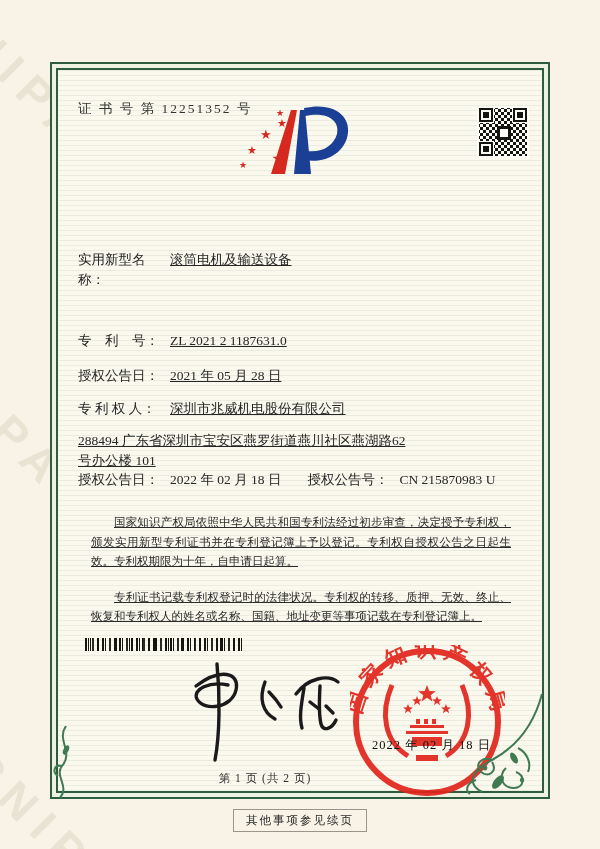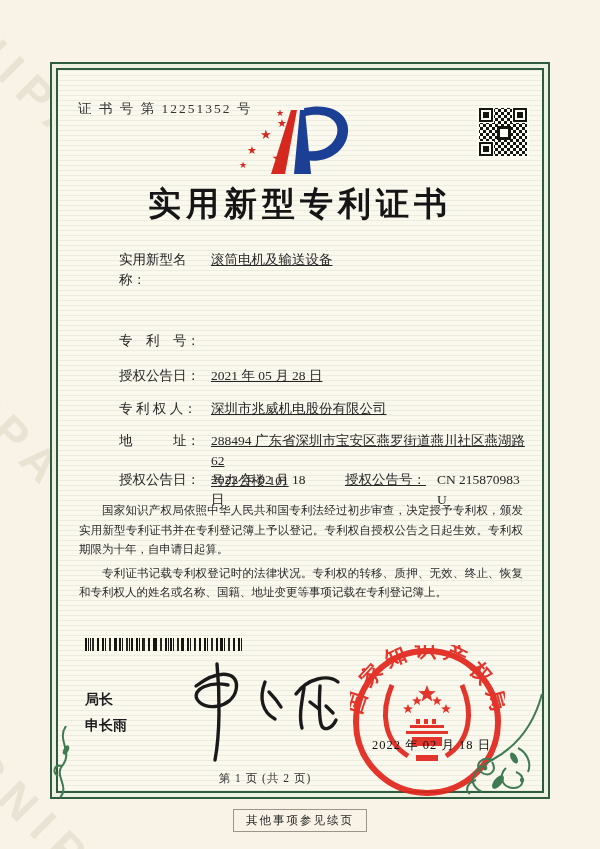--- a/index.html
+++ b/index.html
@@ -27,27 +27,27 @@
       rgba(120,160,125,0.13) 0 1px, rgba(0,0,0,0) 1px 5px);
   }
   .certno{position:absolute;left:78px;top:100px;font-size:13.5px;letter-spacing:2px;color:#333;}
   .logo{position:absolute;left:233px;top:100px;}
   .qr{position:absolute;left:477px;top:106px;}
   .title{
     position:absolute;left:0;top:182px;width:600px;text-align:center;
     font-size:33px;font-weight:700;letter-spacing:5px;color:#151515;
   }
   .frow{position:absolute;left:78px;width:452px;display:flex;font-size:13.5px;line-height:20px;color:#262626;}
-  .frow .lab{width:92px;flex:none;margin-left:41px;}
+  .frow .lab{width:92px;flex:none;}
   .frow .val{flex:1;text-decoration:underline;}
   .r1{top:250px}.r2{top:291px}.r3{top:331px}.r4{top:366px}.r5{top:399px}.r6{top:431px}
   .grant{top:470px}
-  .grant .lab2{margin-left:26px;text-decoration:underline;}
+  .grant .lab2{margin-left:26px;}
   .paras{position:absolute;left:75px;top:497px;width:452px;font-size:11.5px;line-height:19.5px;color:#2b2b2b;text-align:justify;}
-  .paras p{margin:4px;text-indent:2em;}
+  .paras p{margin:16px;text-indent:2em;text-decoration:underline;}
   .barcode{
     position:absolute;left:85px;top:638px;width:158px;height:13px;
     background:
       repeating-linear-gradient(90deg,rgba(0,0,0,0) 0 5px,#15150f 5px 6px,rgba(0,0,0,0) 6px 13px),
       repeating-linear-gradient(90deg,#15150f 0 2px,rgba(0,0,0,0) 2px 3px,#15150f 3px 4px,rgba(0,0,0,0) 4px 7px,#2a2a22 7px 9px,rgba(0,0,0,0) 9px 12px,#15150f 12px 14px,rgba(0,0,0,0) 14px 17px);
   }
   .director{position:absolute;left:85px;top:686px;font-family:"Liberation Sans","DejaVu Sans",sans-serif;
     font-weight:bold;font-size:14px;line-height:26px;color:#1d1d1d;}
   .sig{position:absolute;left:168px;top:656px;}
   .seal{position:absolute;left:350px;top:645px;}
@@ -121,62 +121,57 @@
       </g>
       <g>
         <rect x="1" y="35" width="16" height="16" fill="#fdfdf8"></rect>
           <rect x="2" y="36" width="14" height="14" fill="#15150f"></rect>
         <rect x="4" y="38" width="10" height="10" fill="#fdfdf8"></rect>
           <rect x="6" y="40" width="6" height="6" fill="#15150f"></rect>
       </g>
     </svg>
   </div>
 
-  <div class="title">实用新型专利证书</div>
 
   <div class="frow r1">
     <span class="lab">实用新型名称：</span>
     <span class="val">滚筒电机及输送设备</span>
   </div>
   <div class="frow r3">
     <span class="lab">专　利　号：</span>
+    <span class="val">ZL 2021 2 1187631.0</span>
   </div>
   <div class="frow r4">
     <span class="lab">授权公告日：</span>
     <span class="val">2021 年 05 月 28 日</span>
   </div>
   <div class="frow r5">
     <span class="lab">专 利 权 人：</span>
     <span class="val">深圳市兆威机电股份有限公司</span>
   </div>
   <div class="frow r6">
-    <span class="lab">地　　　址：</span>
     <span class="val">
       <span style="display:block">288494 广东省深圳市宝安区燕罗街道燕川社区燕湖路62</span>
       <span style="display:block">号办公楼 101</span>
     </span>
   </div>
   <div class="frow grant">
     <span class="lab">授权公告日：</span>
     <span>2022 年 02 月 18 日</span>
     <span class="lab lab2">授权公告号：</span>
     <span>CN 215870983 U</span>
   </div>
 
   <div class="paras">
     <p>国家知识产权局依照中华人民共和国专利法经过初步审查，决定授予专利权，颁发实用新型专利证书并在专利登记簿上予以登记。专利权自授权公告之日起生效。专利权期限为十年，自申请日起算。</p>
     <p>专利证书记载专利权登记时的法律状况。专利权的转移、质押、无效、终止、恢复和专利权人的姓名或名称、国籍、地址变更等事项记载在专利登记簿上。</p>
   </div>
 
   <div class="barcode"></div>
 
-  <div class="director">
-    <div>局长</div>
-    <div>申长雨</div>
-  </div>
 
   <div class="sig">
     <svg width="180" height="110" viewBox="0 0 180 110">
       <g fill="none" stroke="#1a1a1a" stroke-width="3.4" stroke-linecap="round">
         <path d="M28,30 C52,12 72,16 68,34 C64,52 36,56 29,43 C24,33 42,25 60,29"></path>
         <path d="M49,8 C52,38 52,78 47,104"></path>
         <path d="M97,26 C91,42 94,56 107,63"></path>
         <path d="M101,36 C106,41 110,46 113,51"></path>
         <path d="M128,38 C140,22 160,18 170,26"></path>
         <path d="M136,32 C133,50 131,62 134,72"></path>

